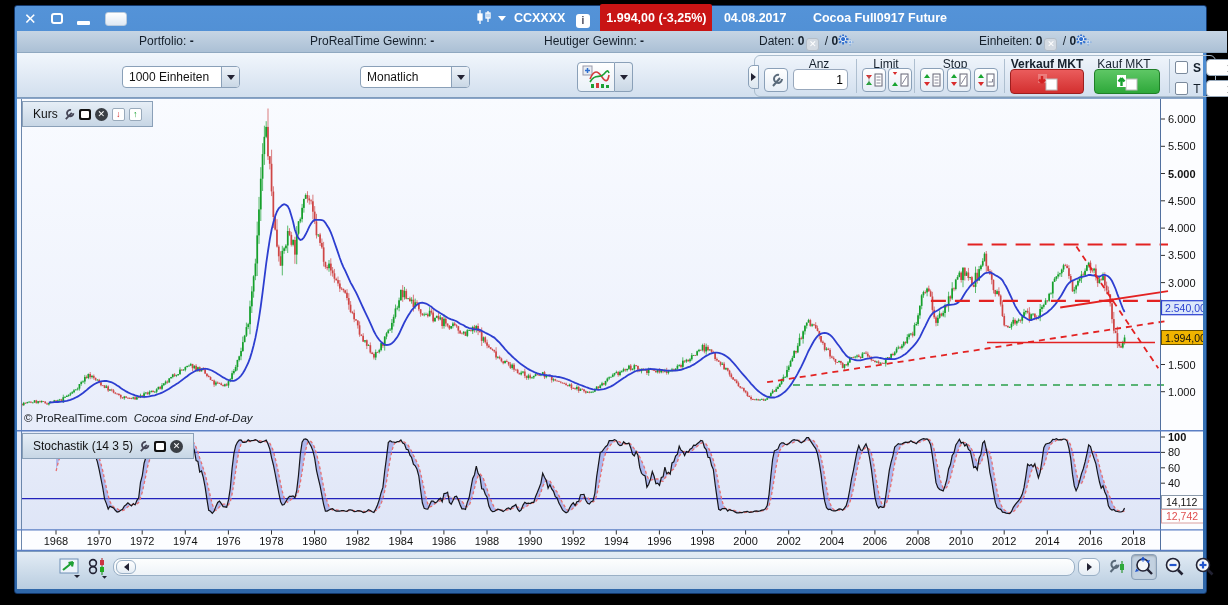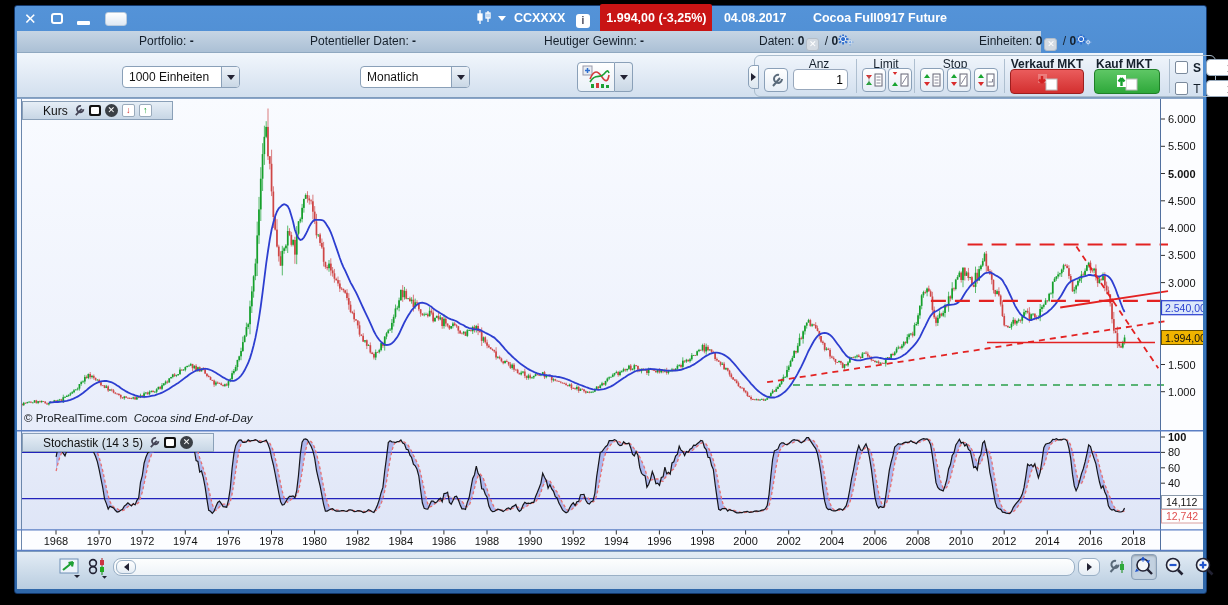--- a/index.html
+++ b/index.html
@@ -7,38 +7,38 @@
 #stage{position:relative;width:1228px;height:605px;background:#000;overflow:hidden}
 .abs{position:absolute}
 #win{left:14px;top:5px;width:1193px;height:589px;background:linear-gradient(180deg,#5493d8 0%,#3b78bb 45%,#2f67a9 100%);border:1px solid #14386b;border-radius:3px}
 .tbar-txt{color:#fff;font-size:12.5px;font-weight:bold;line-height:26px;white-space:nowrap}
 .wc{display:inline-block;vertical-align:middle;margin-right:10px;cursor:pointer}
 .wc-x{color:#fff;font-size:15px;font-weight:bold;line-height:15px}
 .wc-max{width:12px;height:11px;border:2px solid #fff;border-radius:3px}
 .wc-min{width:13px;height:4px;background:#fff;border-radius:1px;margin-top:8px}
 .wc-kbd{width:22px;height:14px;background:linear-gradient(#fff,#dfe9f4);border-radius:3px;border:1px solid #bcd}
 .badge{display:inline-block;background:#c81414;border-radius:2px;padding:1px 6px 2px;color:#fff;font-weight:bold;font-size:12.5px}
-#infobar{left:17px;top:31px;width:1024px;height:22px;background:linear-gradient(#c6d5e4,#abc0d5);border-bottom:1px solid #8fa8c0;font-size:12px;color:#15202c}
+#infobar{left:17px;top:31px;width:1210px;height:22px;background:linear-gradient(#c6d5e4,#abc0d5);border-bottom:1px solid #8fa8c0;font-size:12px;color:#15202c}
 .ig{position:absolute;top:3px;white-space:nowrap}
 .ig b{font-weight:bold}
 .mini-x{display:inline-block;width:13px;height:13px;background:#d3dae2;border:1px solid #b3bdc8;border-radius:3px;color:#fff;font-size:9px;font-weight:bold;text-align:center;line-height:11px;vertical-align:-2px;margin:0 2px}
 #toolbar{left:17px;top:53px;width:1186px;height:45px;background:linear-gradient(#f1f6fc,#d2dfee);border-bottom:1px solid #7f9cbd}
 .sel{position:absolute;height:22px;background:#fff;border:1px solid #8aa0b8;border-radius:4px;font-size:12px;color:#111;display:flex;align-items:center}
 .sel .txt{padding:0 6px;flex:1;white-space:nowrap}
 .selbtn{width:18px;height:100%;border-left:1px solid #8aa0b8;background:linear-gradient(#eef3f9,#c9d7e5);border-radius:0 3px 3px 0;display:flex;align-items:center;justify-content:center}
 .caret{width:0;height:0;border-left:4px solid transparent;border-right:4px solid transparent;border-top:5px solid #223}
 .tool-lab{position:absolute;font-size:12px;color:#15202c;white-space:nowrap;transform:translateX(-50%)}
 .ibtn{position:absolute;width:24px;height:24px;background:linear-gradient(#fff,#e7eef6);border:1px solid #8aa0b8;border-radius:4px;display:flex;align-items:center;justify-content:center}
 .vsep{position:absolute;width:1px;height:34px;top:6px;background:#aebfd0}
 .tradebtn{position:absolute;height:25px;border-radius:4px;display:flex;align-items:center;justify-content:center}
 .inp{position:absolute;background:#fff;border:1px solid #98a8bc;border-radius:4px;font-size:12px;text-align:right;padding:0 4px;font-family:inherit}
 .cb{position:absolute;width:13px;height:13px;background:#fff;border:1px solid #7b8folk;border:1px solid #7b8a9c;border-radius:2px}
 .stinp{position:absolute;width:38px;height:17px;background:#fff;border:1px solid #9ab;border-radius:4px;color:#999;font-size:11.5px;text-align:right;padding:0 4px;line-height:15px}
 #chartregion{left:17px;top:98px;width:1186px;height:453px;background:linear-gradient(180deg,#f9fbff 0%,#eef2fc 55%,#dde4f6 100%)}
-.ptab{position:absolute;height:19px;background:linear-gradient(#e6eef6,#c7d6e5);border:1px solid #8aa0b8;display:flex;align-items:center;gap:4px;padding:0 20px;font-size:12px;color:#111;z-index:5}
+.ptab{position:absolute;height:26px;background:linear-gradient(#e6eef6,#c7d6e5);border:1px solid #8aa0b8;display:flex;align-items:center;gap:4px;padding:0 10px;font-size:12px;color:#111;z-index:5}
 .hic{display:inline-flex;width:13px;height:13px;align-items:center;justify-content:center}
 .hic-win{width:12px;height:11px;background:#111;border-radius:2px;position:relative}
 .hic-win::after{content:"";position:absolute;left:2px;top:2px;right:2px;bottom:2px;background:#fff;border-radius:1px}
 .hic-close{width:13px;height:13px;background:#3a3f45;border-radius:50%;color:#fff;font-size:9px;font-weight:bold;text-align:center;line-height:13px}
 .hic-btn{width:13px;height:13px;border:1px solid #9ab;background:#fff;border-radius:2px;font-size:9px;line-height:11px;text-align:center;font-weight:bold}
 #copyright{position:absolute;left:7px;top:314px;font-size:11.5px;color:#14181c;z-index:4;white-space:nowrap}
 #bottombar{left:17px;top:551px;width:1186px;height:38px;background:linear-gradient(#e3ecf5,#b9cde0);border-top:1px solid #7f9cbd}
 .bbtn{position:absolute;display:flex;align-items:center;justify-content:center}
 .track{position:absolute;background:linear-gradient(#fdfefe,#eef3f8);border:1px solid #9ab0c6;border-radius:8px}
 .magbtn{position:absolute;width:26px;height:26px;border-radius:4px;display:flex;align-items:center;justify-content:center}
@@ -69,21 +69,21 @@
     <span class="caret" style="display:inline-block;border-top-color:#fff;margin:0 4px 1px 2px"></span>
     <span>CCXXXX</span>
     <span style="display:inline-block;width:14px;height:14px;background:#fff;border-radius:3px;color:#445;font-size:10px;line-height:14px;text-align:center;vertical-align:-2px;margin:0 7px">i</span>
     <span class="badge">1.994,00 (-3,25%)</span>
     <span style="margin-left:8px">04.08.2017</span>
     <span style="margin-left:23px">Cocoa Full0917 Future</span>
   </div>
 
   <div id="infobar" class="abs">
     <span class="ig" style="left:122px"><span>Portfolio:</span> <b>-</b></span>
-    <span class="ig" style="left:293px"><span>Potentieller Daten:</span> <b>-</b></span>
+    <span class="ig" style="left:293px"><span>ProRealTime Gewinn:</span> <b>-</b></span>
     <span class="ig" style="left:527px"><span>Heutiger Gewinn:</span> <b>-</b></span>
     <span class="ig" style="left:742px"><span>Daten:</span> <b>0</b><span class="mini-x">✕</span> <span>/</span> <b>0</b><svg width="16" height="13" style="vertical-align:-2px">
           <g fill="#2f6fd0">
             <rect x="4.2" y="0.5" width="1.8" height="10"></rect>
             <rect x="0.5" y="4.2" width="10" height="1.8"></rect>
             <g transform="rotate(45 5.1 5.1)">
               <rect x="4.2" y="0.5" width="1.8" height="10"></rect>
               <rect x="0.5" y="4.2" width="10" height="1.8"></rect>
             </g>
             <circle cx="5.1" cy="5.1" r="2.6" fill="#2f6fd0" stroke="#fff"></circle>
@@ -202,21 +202,21 @@
       </div>
     <span class="vsep" style="left:987px"></span>
     <span class="tool-lab" style="left:1030px;top:4px;font-weight:bold">Verkauf MKT</span>
     <div class="tradebtn" style="left:993px;top:16px;width:74px;background:linear-gradient(#ea5c5c,#d32f2f);border:1px solid #9c1f1f">
       <svg width="26" height="18">
           <rect x="12" y="6" width="11" height="11" fill="#fff" stroke="#bbb"></rect>
           <rect x="4" y="1" width="9" height="9" fill="#fff" opacity="0.25"></rect>
           <path d="M8 3 v7 M8 10 l-3 -3.5 M8 10 l3 -3.5" stroke="#d32222" stroke-width="2.4" fill="none"></path>
         </svg>
     </div>
-    <span class="tool-lab" style="left:1107px;top:4px;font-weight:bold">Kauf MKT</span>
+    <span class="tool-lab" style="left:1107px;top:4px;font-weight:normal">Kauf MKT</span>
     <div class="tradebtn" style="left:1077px;top:16px;width:66px;background:linear-gradient(#5ec765,#2ea83a);border:1px solid #1f7f28">
       <svg width="26" height="18">
           <rect x="12" y="6" width="11" height="11" fill="#fff" stroke="#bbb"></rect>
           <rect x="3" y="2" width="9" height="12" fill="#fff"></rect>
           <path d="M7.5 13 v-8 M7.5 5 l-3 3.5 M7.5 5 l3 3.5" stroke="#17a02d" stroke-width="2.4" fill="none"></path>
         </svg>
     </div>
     <span class="vsep" style="left:1152px"></span>
     <span class="cb" style="left:1158px;top:8px"></span>
     <span class="tool-lab" style="left:1180px;top:8px;color:#fff;font-weight:bold;color:#15202c">S</span>

